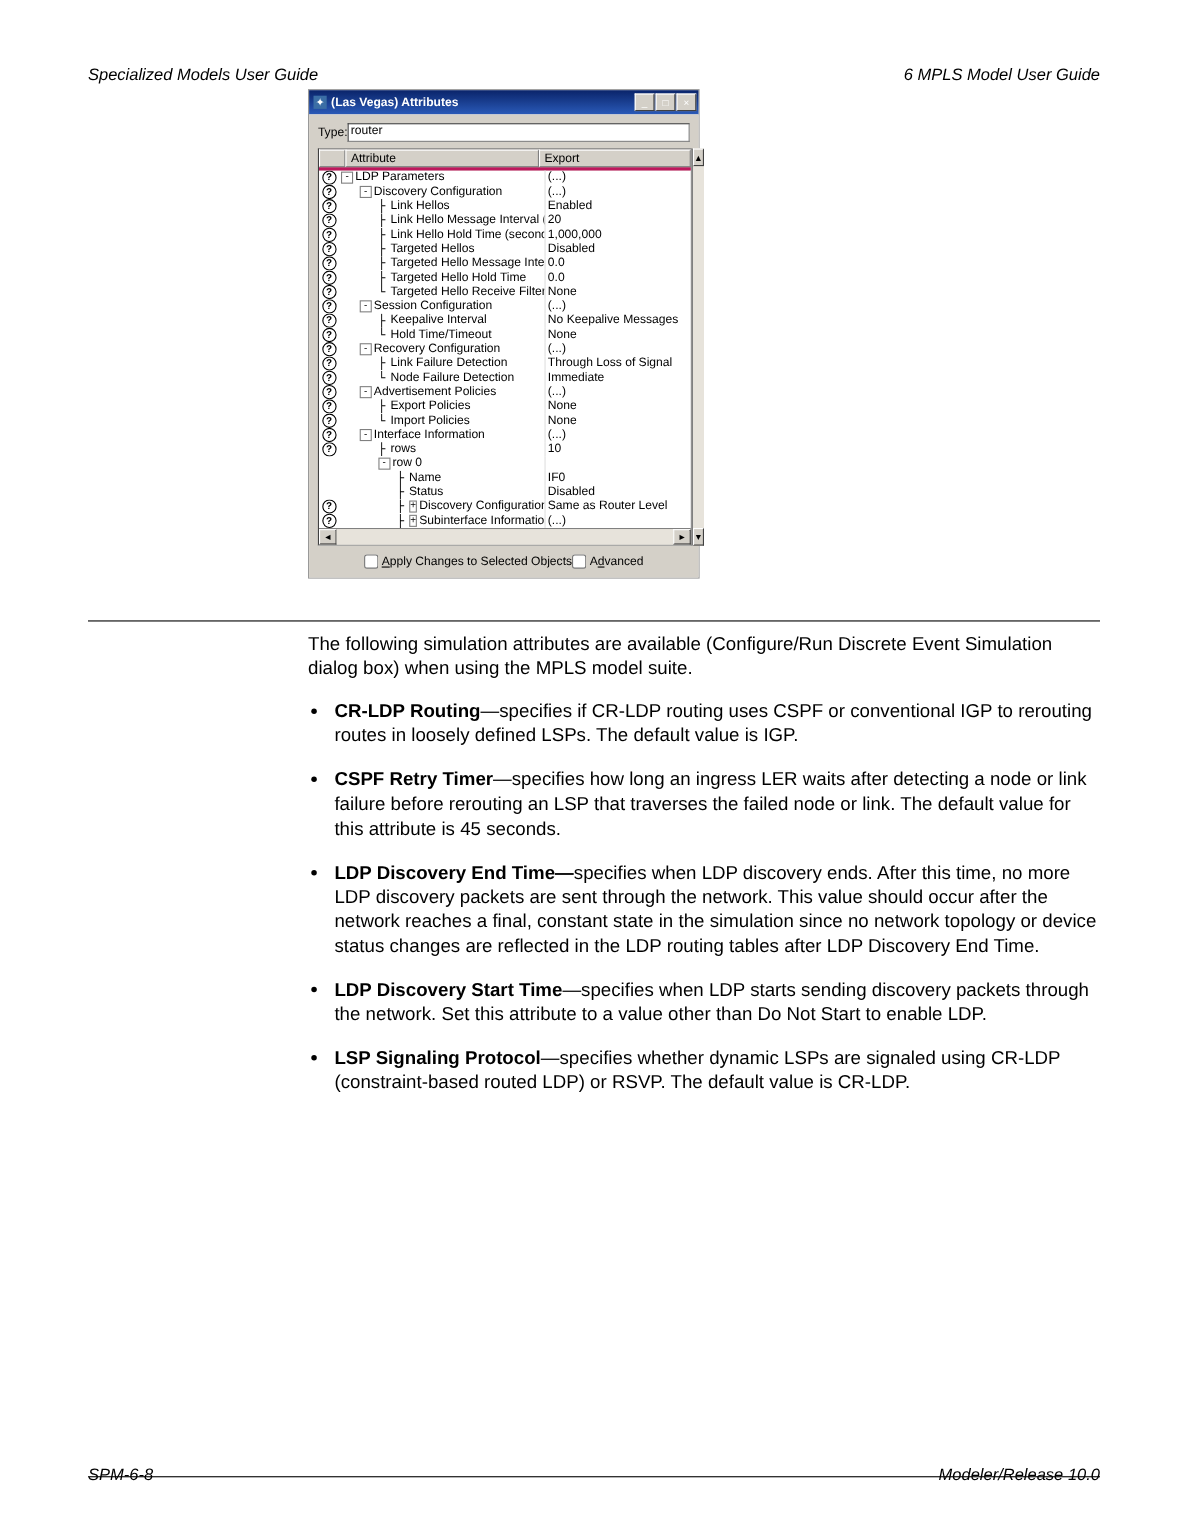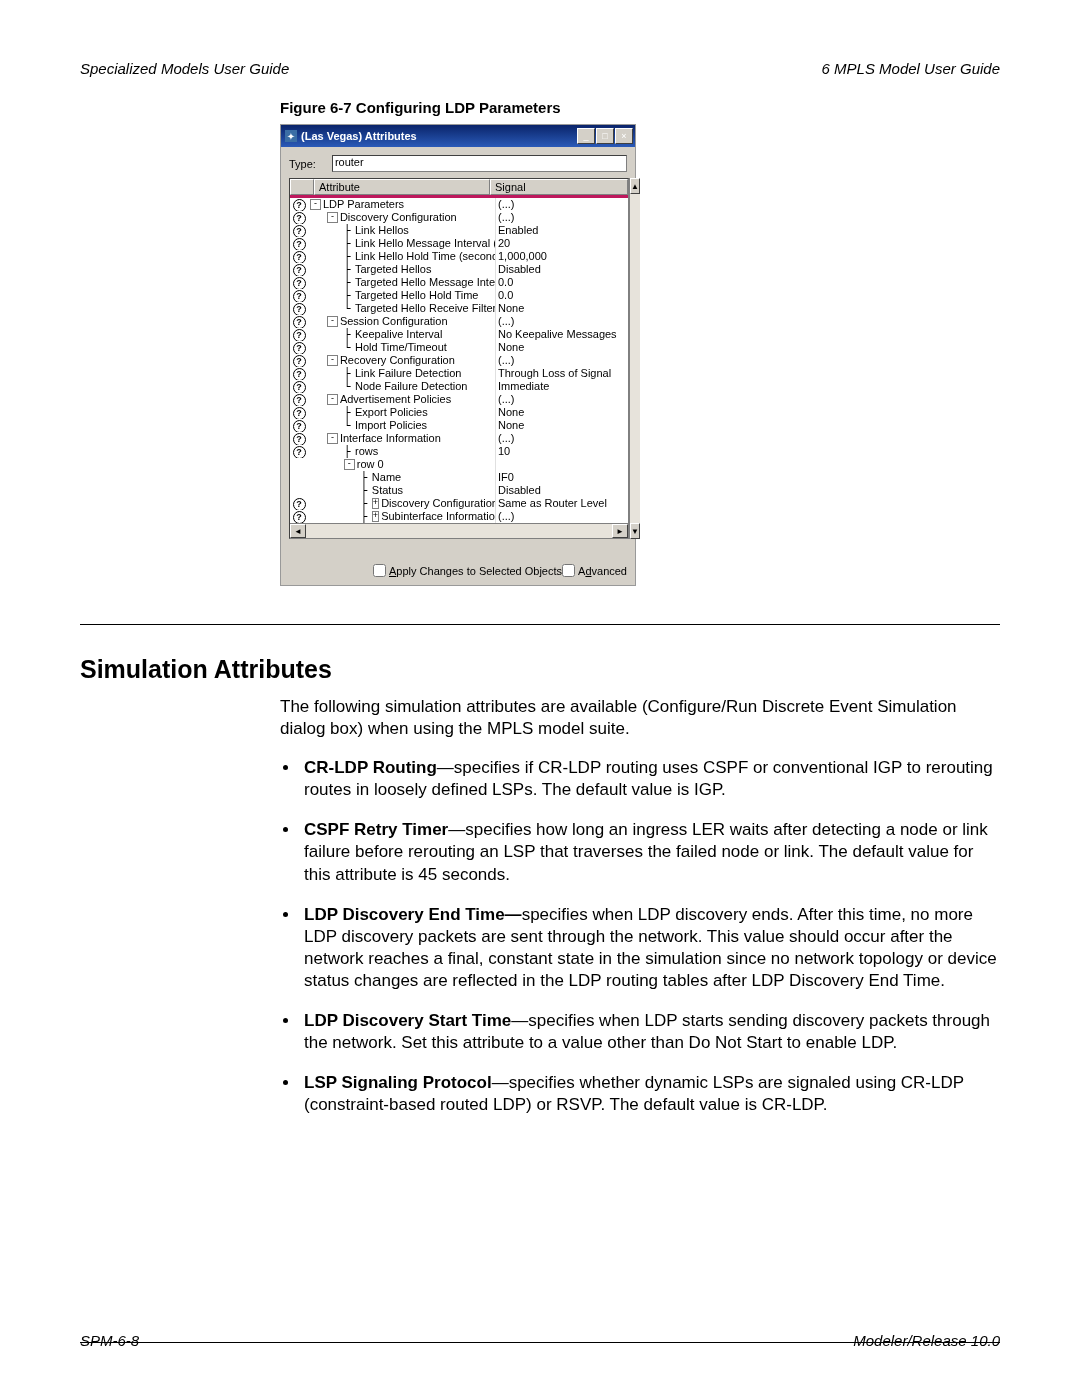--- a/index.html
+++ b/index.html
@@ -50,21 +50,21 @@
     align-items:center; justify-content:center; margin-right:4px; font-size:10px;
   }
   .titlebar .title-text { font-weight: bold; flex:1; }
   .winbtn {
     width: 16px; height: 14px; background: #d4d0c8; border:1px solid #fff;
     border-right-color:#404040; border-bottom-color:#404040; margin-left:1px;
     display:inline-flex; align-items:center; justify-content:center; font-size:9px;
   }
   .dialog-body { background: #d4d0c8; padding: 8px; }
   .type-row { display:flex; align-items:center; margin-bottom:6px; }
-  .type-row label { margin-right:16px; }
+  .type-row label { margin-right:0; }
   .type-input {
     flex:1; border:1px solid #7f7f7f; border-top-color:#404040; border-left-color:#404040;
     background:#fff; height:15px; padding:0 2px; font-size:11px;
   }
   .attr-table {
     background:#fff; border:1px solid #7f7f7f; border-top-color:#404040; border-left-color:#404040;
     width:100%;
   }
   .attr-head { display:flex; background:#d4d0c8; border-bottom:3px solid #be185d; }
   .attr-head > div {
@@ -100,21 +100,21 @@
   .hscroll .track { flex:1; background:#e7e3db; }
   .vscroll-cell {
     width:14px; background:#e7e3db; border-left:1px solid #808080;
     display:flex; flex-direction:column;
   }
   .vscroll-cell .arrow {
     height:14px; background:#d4d0c8; border:1px solid #fff;
     border-right-color:#404040; border-bottom-color:#404040;
     display:flex; align-items:center; justify-content:center; font-size:8px;
   }
-  .checks-row { display:flex; justify-content:flex-end; margin-top:25px; font-size:11px; }
+  .checks-row { display:flex; justify-content:center; margin-top:8px; font-size:11px; }
   .chk { display:flex; align-items:center; gap:3px; }
   .chk input { margin:0; }
   .btn-row { display:flex; justify-content:flex-end; gap:8px; margin-top:4px; }
   .btn-row .center-btn { margin-right:auto; margin-left:62px; }
   .winbutton {
     border:1px solid #fff; border-right-color:#404040; border-bottom-color:#404040;
     background:#d4d0c8; padding:2px 14px; font-size:11px;
     box-shadow: inset -1px -1px #808080, inset 1px 1px #d4d0c8;
   }
   .section-heading {
@@ -137,42 +137,41 @@
 </head>
 <body>
 
 <div class="page">
 
   <div class="header">
     <span>Specialized Models User Guide</span>
     <span>6   MPLS Model User Guide</span>
   </div>
 
-  <div class="figure-caption">Figure 6-7   Configuring LDP Parameters</div>
 
   <div class="dialog-img">
     <div class="titlebar">
       <span class="icon-box">✦</span>
       <span class="title-text">(Las Vegas) Attributes</span>
       <span class="winbtn">_</span>
       <span class="winbtn">□</span>
       <span class="winbtn">×</span>
     </div>
     <div class="dialog-body">
       <div class="type-row">
         <label>Type:</label>
         <div class="type-input">router</div>
       </div>
 
       <div style="display:flex;">
         <div class="attr-table" style="flex:1;">
           <div class="attr-head">
             <div class="col-help">&nbsp;</div>
             <div class="col-attr">Attribute</div>
-            <div class="col-val">Signal</div>
+            <div class="col-val">Export</div>
           </div>
           <div id="attr-rows">
               <div class="attr-row">
                 <div class="cell-help"><span class="help-q">?</span></div>
                 <div class="cell-attr">
                   <span class="tree-prefix"></span>
                   <span class="expander">-</span>
                   <span>LDP Parameters</span>
                 </div>
                 <div class="cell-val">(...)</div>
@@ -400,21 +399,20 @@
           <input type="checkbox" style="">
           <span>A<u>d</u>vanced</span>
         </label>
       </div>
 
     </div>
   </div>
 
   <hr class="section-rule">
 
-  <div class="section-heading">Simulation Attributes</div>
 
   <div class="content-text">
     <p>The following simulation attributes are available (Configure/Run Discrete Event Simulation dialog box) when using the MPLS model suite.</p>
   </div>
 
   <ul class="bullets" id="bullets">
       <li><span class="bold">CR-LDP Routing</span><span>—specifies if CR-LDP routing uses CSPF or conventional IGP to rerouting routes in loosely defined LSPs. The default value is IGP.</span></li>
       <li><span class="bold">CSPF Retry Timer</span><span>—specifies how long an ingress LER waits after detecting a node or link failure before rerouting an LSP that traverses the failed node or link. The default value for this attribute is 45 seconds.</span></li>
       <li><span class="bold">LDP Discovery End Time—</span><span>specifies when LDP discovery ends. After this time, no more LDP discovery packets are sent through the network. This value should occur after the network reaches a final, constant state in the simulation since no network topology or device status changes are reflected in the LDP routing tables after LDP Discovery End Time.</span></li>
       <li><span class="bold">LDP Discovery Start Time</span><span>—specifies when LDP starts sending discovery packets through the network. Set this attribute to a value other than Do Not Start to enable LDP.</span></li>

